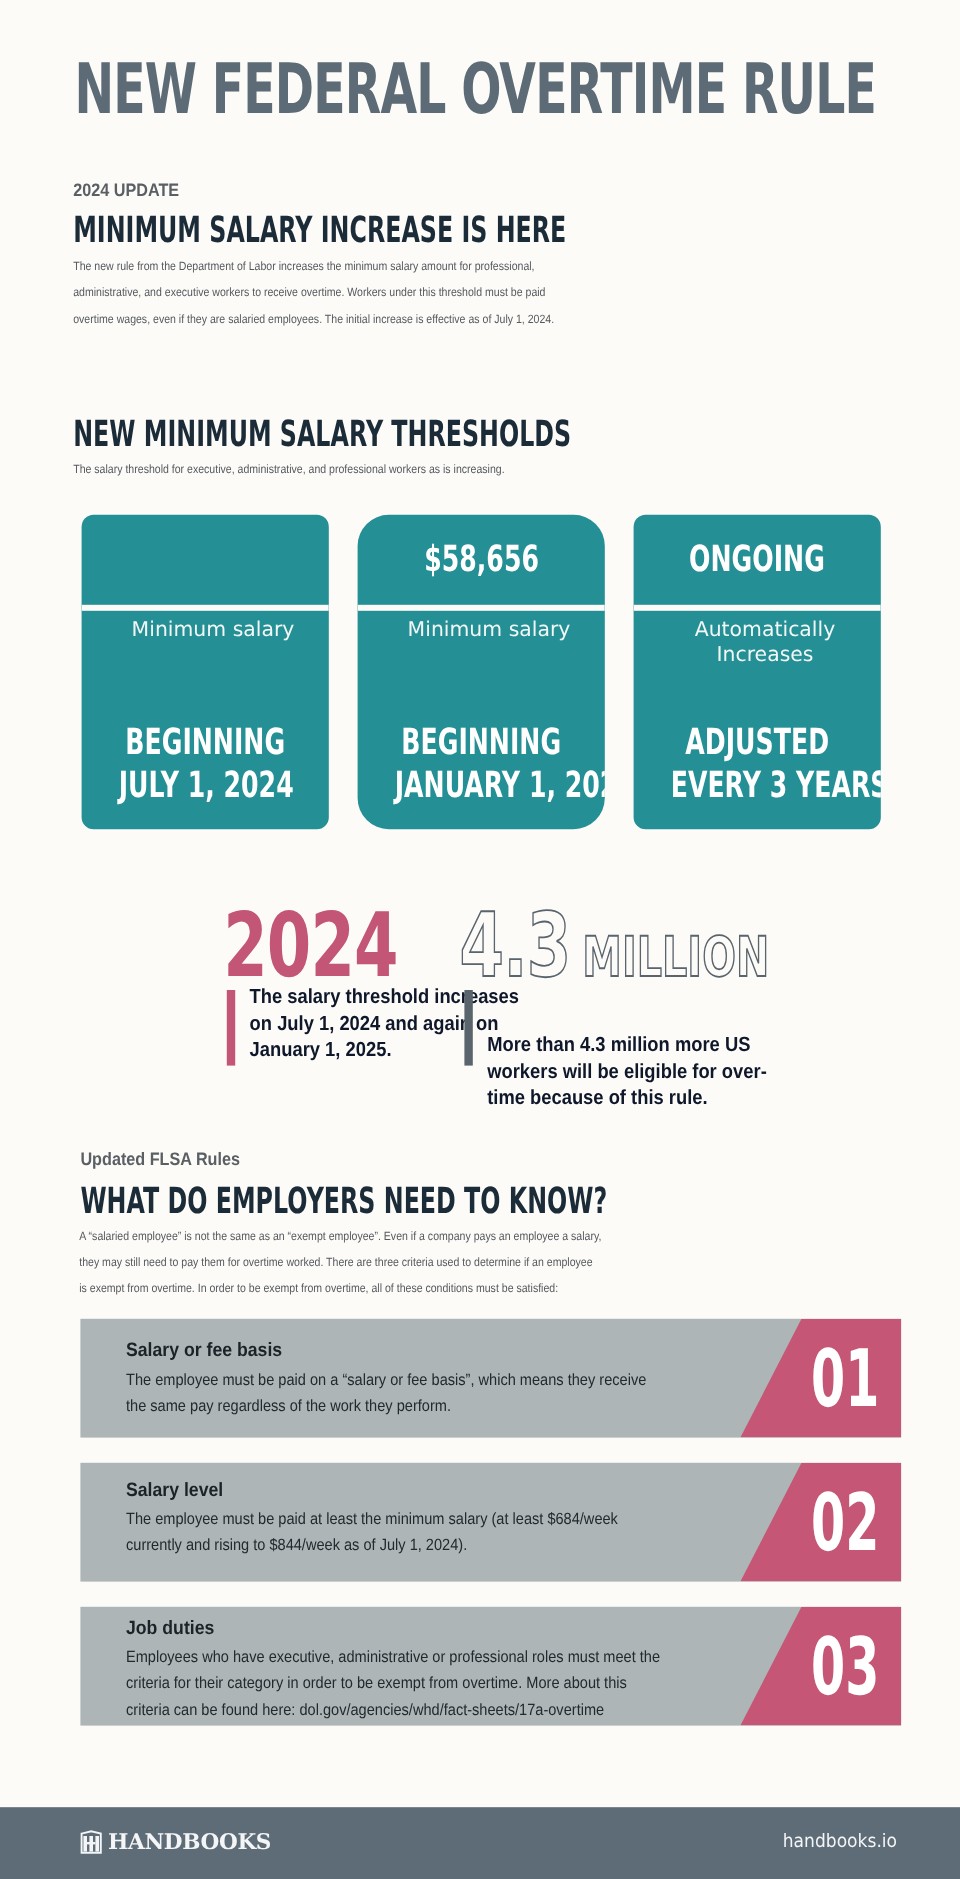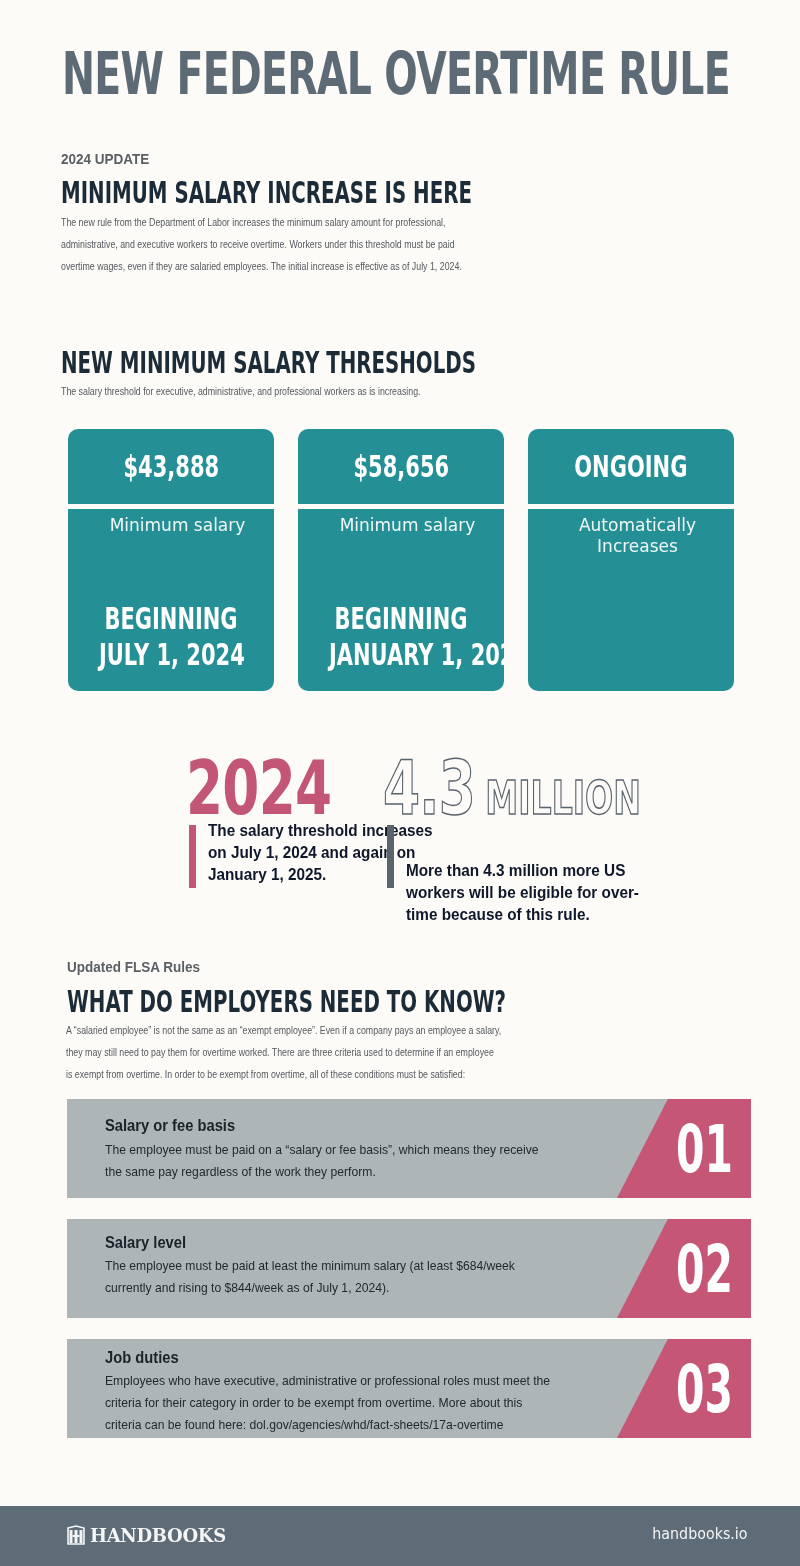--- a/index.html
+++ b/index.html
@@ -100,34 +100,31 @@
   <span class="ln">administrative, and executive workers to receive overtime.  Workers under this threshold must be paid</span>
   <span class="ln">overtime wages, even if they are salaried employees.  The initial increase is effective as of July 1, 2024.</span>
 </div>
 
 <div class="h2" style="left:61px; top:345px;">NEW MINIMUM SALARY THRESHOLDS</div>
 <div class="para" style="left:61px; top:381px;">
   <span class="ln">The salary threshold for executive, administrative, and professional workers as is increasing.</span>
 </div>
 
 <div class="card" style="left:68px;">
-  <div class="top">
-      <span class="big">$43,888</span>
-    </div>
   <div class="divider"></div>
   <div class="sub">
     <div>Minimum salary</div>
   </div>
   <div class="bottom">
     <span>BEGINNING</span>
     <span>JULY 1, 2024</span>
   </div>
 </div>
 
-<div class="card" style="left:298px;">
+<div class="card" style="left:298px;border-radius:26px;">
   <div class="top">
       <span class="big">$58,656</span>
     </div>
   <div class="divider"></div>
   <div class="sub">
     <div>Minimum salary</div>
   </div>
   <div class="bottom">
     <span>BEGINNING</span>
     <span>JANUARY 1, 2025</span>
@@ -135,20 +132,24 @@
 </div>
 
 <div class="card" style="left:528px;">
   <div class="top">
       <span class="big">ONGOING</span>
     </div>
   <div class="divider"></div>
   <div class="sub">
     <div>Automatically</div>
     <div>Increases</div>
+  </div>
+  <div class="bottom">
+    <span>ADJUSTED</span>
+    <span>EVERY 3 YEARS</span>
   </div>
 </div>
 
 <div class="stat-2024">2024</div>
 <div class="stat-outline">
   <span class="num">4.3</span><span class="word">MILLION</span>
 </div>
 
 <div class="bar" style="left:189px; top:825px; height:63px; background:#c35577;"></div>
 <div class="stat-text" style="left:208px; top:820px;">

